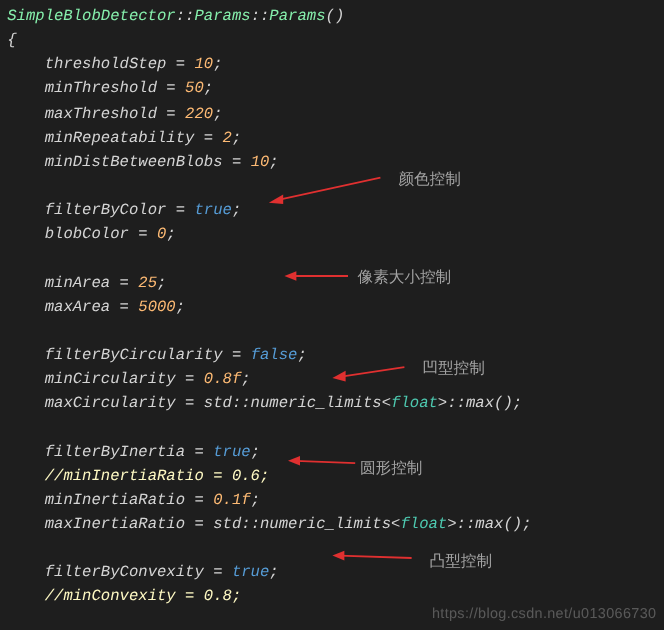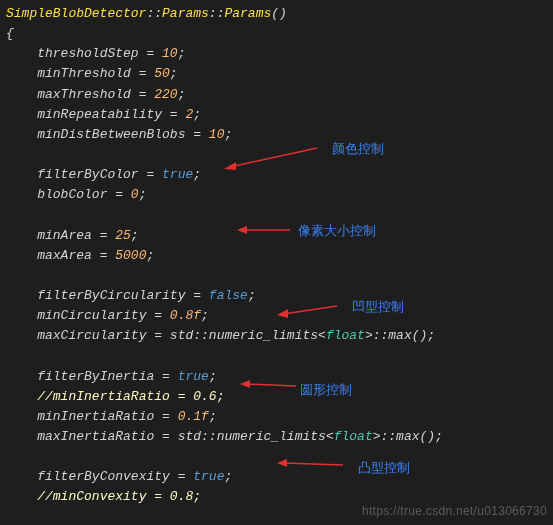--- a/index.html
+++ b/index.html
@@ -12,31 +12,31 @@
   width: 553px;
   height: 525px;
   overflow: hidden;
   position: relative;
 }
 .code-container {
   padding: 4px 0 4px 6px;
   position: relative;
 }
 .line { white-space: pre; font-style: italic; }
-.decl { color: #fde047; font-style: italic; }
+.decl { color: #86efac; font-style: italic; }
 .op { color: #d4d4d4; }
 .num { color: #fdba74; font-style: italic; }
 .bool { color: #569cd6; font-style: italic; }
 .type { color: #4ec9b0; font-style: italic; }
 .ident { color: #d4d4d4; font-style: italic; }
 .comment { color: #fef9c3; font-style: italic; }
 .punct { color: #d4d4d4; }
 .annotation {
   position: absolute;
-  color: #3b82f6;
+  color: #a3a3a3;
   font-style: normal;
   font-family: "Microsoft YaHei", SimSun, sans-serif;
   font-size: 13px;
   pointer-events: none;
 }
 .arrow {
   position: absolute;
   pointer-events: none;
 }
 .arrow svg { overflow: visible; }
@@ -127,13 +127,13 @@
 </div>
 
 <div class="annotation" style="left:358px; top:458px;">凸型控制</div>
 <div class="arrow" style="left:275px; top:455px;">
 <svg width="75" height="18">
       <line x1="68" y1="10" x2="8" y2="8" stroke="#e03030" stroke-width="1.5"></line>
       <polygon points="2,8 12,4 12,12" fill="#e03030"></polygon>
     </svg>
 </div>
 
-<div class="watermark">https://true.csdn.net/u013066730</div>
+<div class="watermark">https://blog.csdn.net/u013066730</div>
 
 </body></html>

